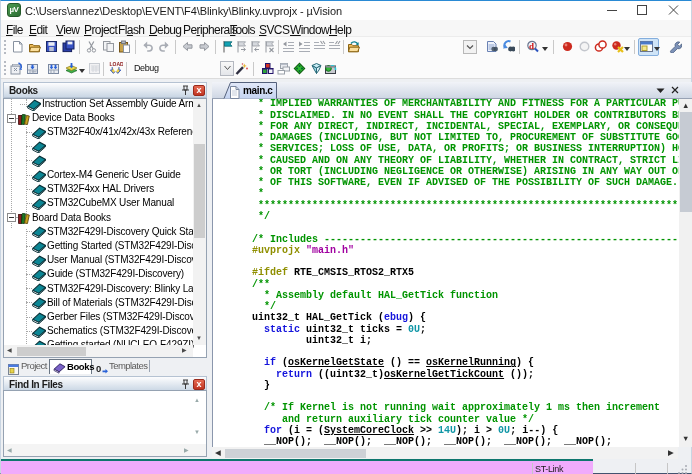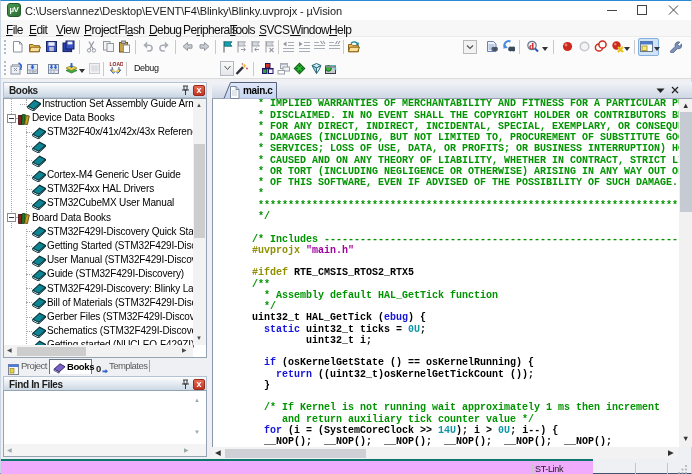--- a/index.html
+++ b/index.html
@@ -47,21 +47,21 @@
 #findbox{position:absolute;left:2px;top:389px;width:204px;height:67px;background:#fff;border:1px solid #95a2b2}
 
 #etabbar{position:absolute;left:211px;top:81px;width:480px;height:17px;background:linear-gradient(#f1f3f8,#cfd7e4);border-bottom:1px solid #98a2b4}
 #etabin{position:absolute;left:17px;top:2px;width:46px;height:14px}
 #etabin b{position:absolute;left:14px;top:1px;font-size:10px;color:#000;letter-spacing:-0.35px}
 #ecode{position:absolute;left:211px;top:98px;width:480px;height:348px;background:#fff;border-left:1px solid #8a96ac;overflow:hidden}
 #gutter{position:absolute;left:0;top:0;width:38px;height:348px;background:#e9e9e9;border-right:1px solid #aab0b8}
 #gutter pre{position:absolute;right:3px;top:-0.7px;text-align:right;font-family:"Liberation Mono",monospace;font-size:10px;font-weight:bold;line-height:11.26px;color:#4a4a4a}
 #code{position:absolute;left:39px;top:-0.7px;font-family:"Liberation Mono",monospace;font-size:10px;font-weight:bold;line-height:11.26px;color:#000;white-space:pre}
 #code .g{color:#009400}#code .k{color:#1414dc}#code .o{color:#8f8f00}
-#code .s{color:#a000a0}#code .n{color:#0f96a6}#code .u{text-decoration-thickness:1px;text-underline-offset:1px}
+#code .s{color:#a000a0}#code .n{color:#0f96a6}#code .u{text-decoration:underline;text-decoration-thickness:1px;text-underline-offset:1px}
 
 #status{position:absolute;left:0;top:458px;width:592px;height:15px;background:#f0abfc;border-top:2px solid #0f766e}
 #status .lbl{position:absolute;left:534px;top:2.5px;font-size:9px;letter-spacing:-0.35px;color:#1a1a1a}
 .ssep{position:absolute;top:2px;width:1px;height:11px;background:#c6c6c6}
 </style></head>
 <body>
 
 <div id="win">
  <div id="title">
   <div id="uvico">

